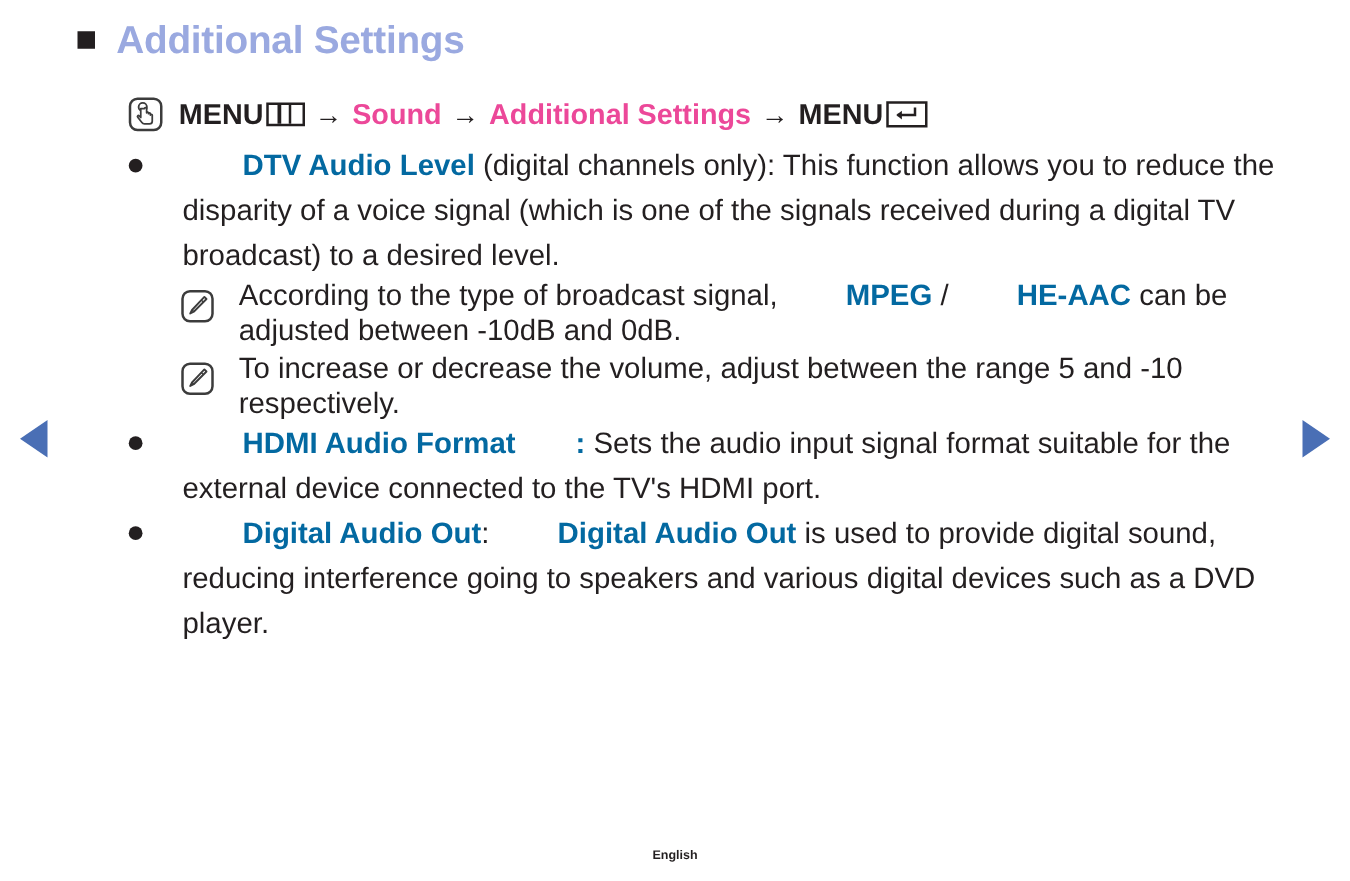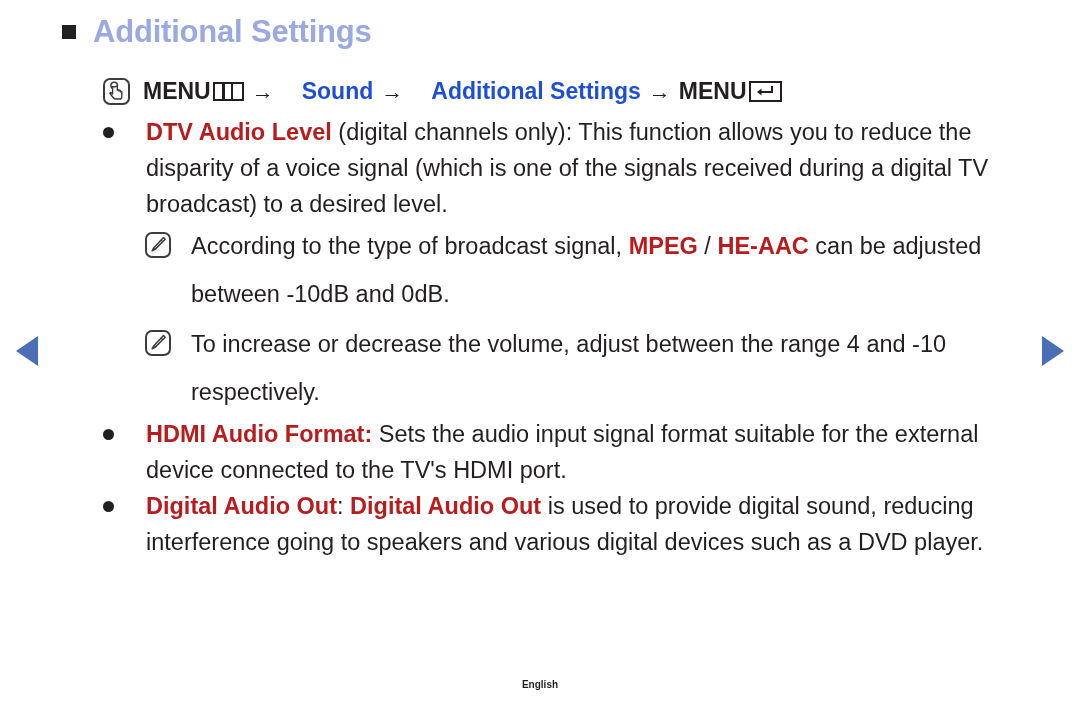--- a/index.html
+++ b/index.html
@@ -76,21 +76,21 @@
     font-size: 23px;
     font-weight: bold;
     white-space: nowrap;
   }
   .path-arrow {
     color: #231f20;
     font-weight: normal;
     font-size: 22px;
     padding: 0 8px;
   }
-  .path-blue { color: #1d4ed8; margin-left: 20px; }
+  .path-blue { color: #ec4899; }
   .path-dark { color: #231f20; }
 
   .icon-hand {
     width: 27px;
     height: 27px;
     border: 2px solid #3c3c3c;
     border-radius: 7px;
     position: relative;
     flex: none;
     margin-right: 13px;
@@ -149,21 +149,21 @@
     flex: none;
     margin-top: 13px;
     margin-right: 32px;
   }
   .bullet-text {
     font-size: 23.5px;
     line-height: 36px;
     color: #231f20;
     flex: 1;
   }
-  .kw { color: #b91c1c; font-weight: bold; }
+  .kw { color: #0369a1; font-weight: bold; margin-left: 48px; }
 
   
   .note-wrap { padding-left: 42px; }
   .note-item {
     display: flex;
     align-items: flex-start;
   }
   .note-icon {
     width: 26px;
     height: 26px;
@@ -171,21 +171,21 @@
     border-radius: 7px;
     flex: none;
     margin-top: 10px;
     margin-right: 20px;
     position: relative;
     box-sizing: border-box;
     overflow: hidden;
   }
   .note-text {
     font-size: 23.5px;
-    line-height: 48px;
+    line-height: 28px;
     color: #231f20;
     flex: 1;
   }
 
   .spacer-sm { height: 2px; }
 
   
   .footer {
     position: absolute;
     left: 0;
@@ -255,21 +255,21 @@
       <div class="spacer-sm"></div>
 
       <div class="note-item">
         <span class="note-icon">
           <svg width="22" height="22" viewBox="0 0 22 22" style="position:absolute;left:0;top:0;">
             <path d="M16.5 3.5 L18.2 5.2 L8.0 15.4 L5.2 16.8 L6.6 14.0 Z" fill="none" stroke="#3c3c3c" stroke-width="1.5" stroke-linejoin="round"></path>
             <line x1="6.6" y1="14.0" x2="8.0" y2="15.4" stroke="#3c3c3c" stroke-width="1.3"></line>
             <line x1="14.0" y1="6.0" x2="15.7" y2="7.7" stroke="#3c3c3c" stroke-width="1.1"></line>
           </svg>
         </span>
-        <div class="note-text">To increase or decrease the volume, adjust between the range 4 and -10 respectively.</div>
+        <div class="note-text">To increase or decrease the volume, adjust between the range 5 and -10 respectively.</div>
       </div>
 
     </div>
 
     <div class="bullet-item">
       <span class="bullet-dot"></span>
       <div class="bullet-text">
         <span class="kw">HDMI Audio Format</span><span class="kw">:</span><span> Sets the audio input signal format suitable for the external device connected to the TV's HDMI port.</span>
       </div>
     </div>

